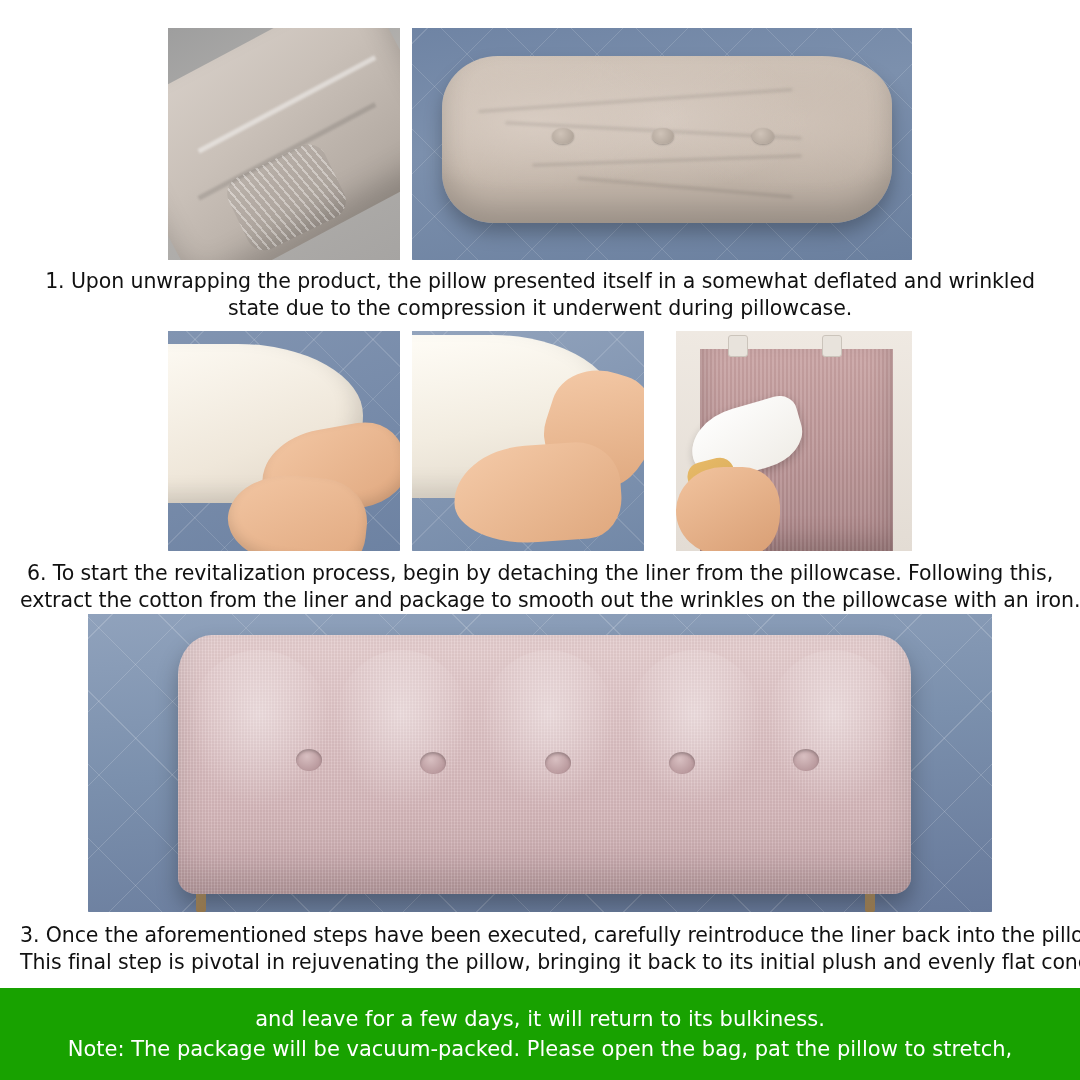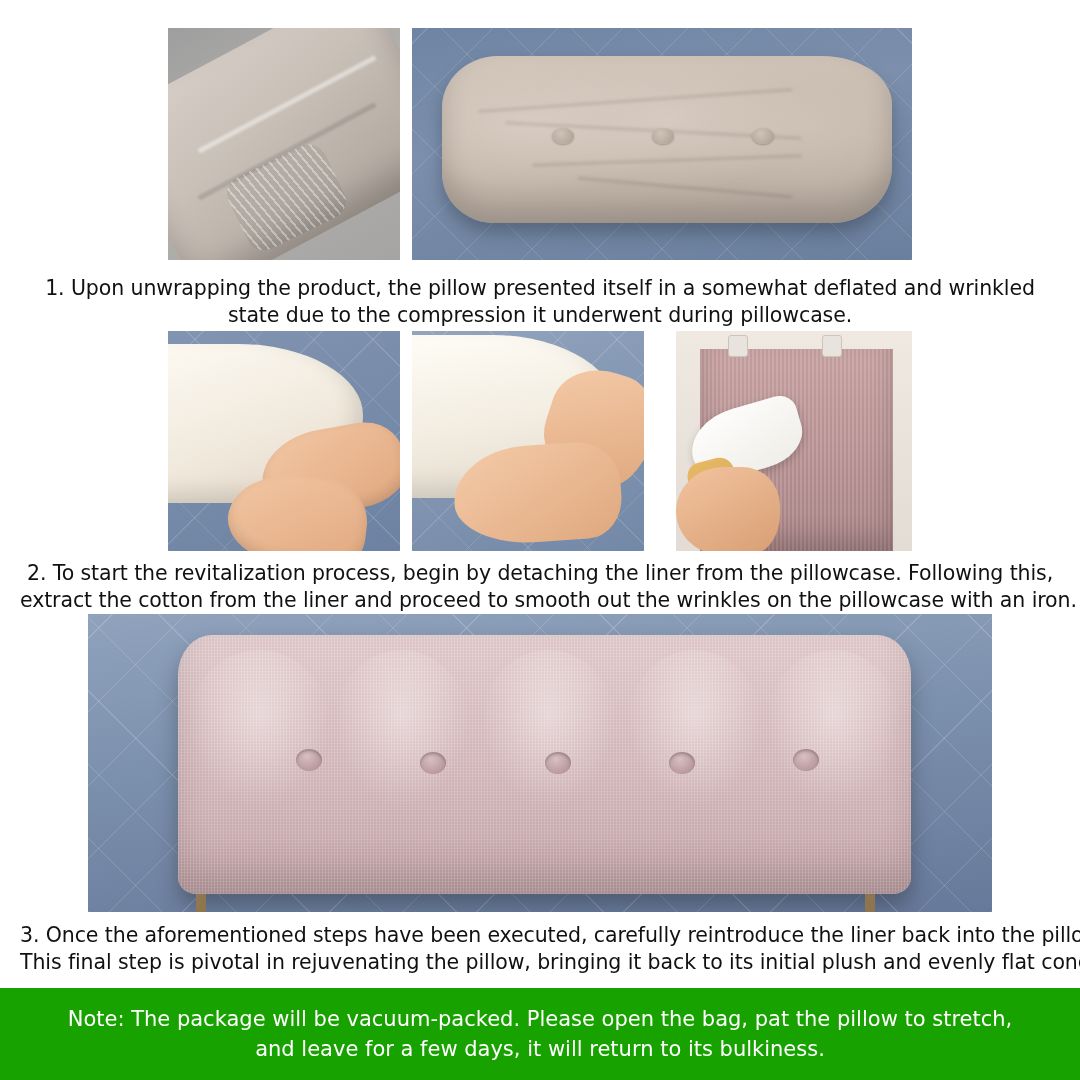--- a/index.html
+++ b/index.html
@@ -368,21 +368,21 @@
     font-size: 20.5px;
     line-height: 27px;
     font-family: "DejaVu Sans", sans-serif;
     letter-spacing: -0.1px;
   }
   .caption .line {
     display: block;
     white-space: nowrap;
   }
 
-  .cap1 { top: 275px; }
+  .cap1 { top: 268px; }
   .cap2 { top: 560px; }
   .cap3 { top: 922px; }
 
   
   .note-bar {
     position: absolute;
     left: 0;
     bottom: 0;
     width: 1080px;
     height: 92px;
@@ -464,22 +464,22 @@
       <div class="fabric"></div>
       <div class="clip" style="left:22%;"></div>
       <div class="clip" style="left:62%;"></div>
       <div class="steamer"></div>
       <div class="handle"></div>
       <div class="hand"></div>
     </div>
   </div>
 
   <div class="caption cap2">
-    <span class="line">2. To start the revitalization process, begin by detaching the liner from the pillowcase. Following this,</span>
-    <span class="line">extract the cotton from the liner and proceed to smooth out the wrinkles on the pillowcase with an iron.</span>
+    <span class="line">6. To start the revitalization process, begin by detaching the liner from the pillowcase. Following this,</span>
+    <span class="line">extract the cotton from the liner and package to smooth out the wrinkles on the pillowcase with an iron.</span>
   </div>
 
   <div class="tile t-final">
     <div class="inner">
       <div class="bg"></div>
       <div class="quilt"></div>
       <div class="leg" style="left:12%;"></div>
       <div class="leg" style="left:86%;"></div>
       <div class="pillow">
         <div class="weave"></div>
@@ -496,17 +496,17 @@
       </div>
     </div>
   </div>
 
   <div class="caption cap3">
     <span class="line">3. Once the aforementioned steps have been executed, carefully reintroduce the liner back into the pillowcase.</span>
     <span class="line">This final step is pivotal in rejuvenating the pillow, bringing it back to its initial plush and evenly flat condition.</span>
   </div>
 
   <div class="note-bar">
+    <span class="line">and leave for a few days, it will return to its bulkiness.</span>
     <span class="line">Note: The package will be vacuum-packed. Please open the bag, pat the pillow to stretch,</span>
-    <span class="line">and leave for a few days, it will return to its bulkiness.</span>
   </div>
 
 </div>
 
 </body></html>

